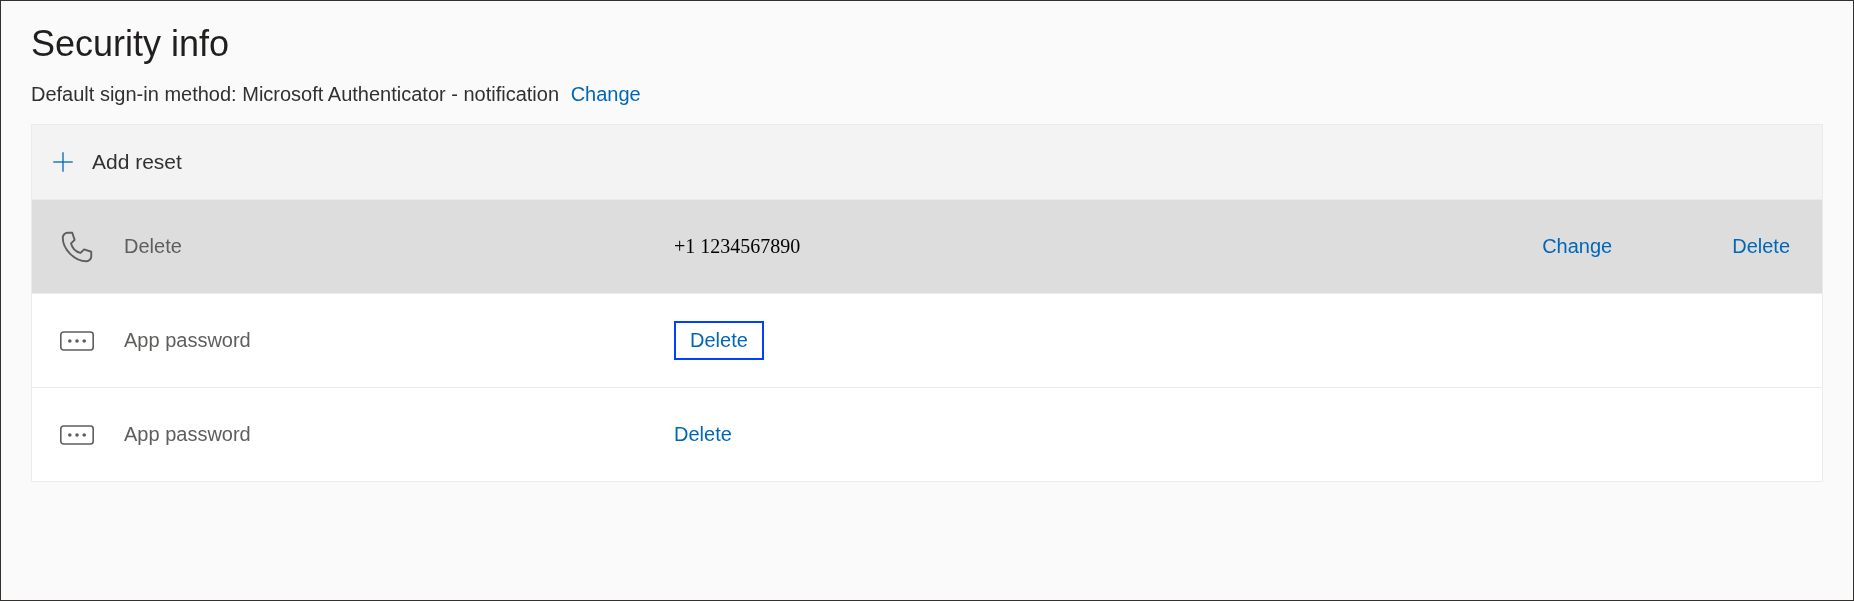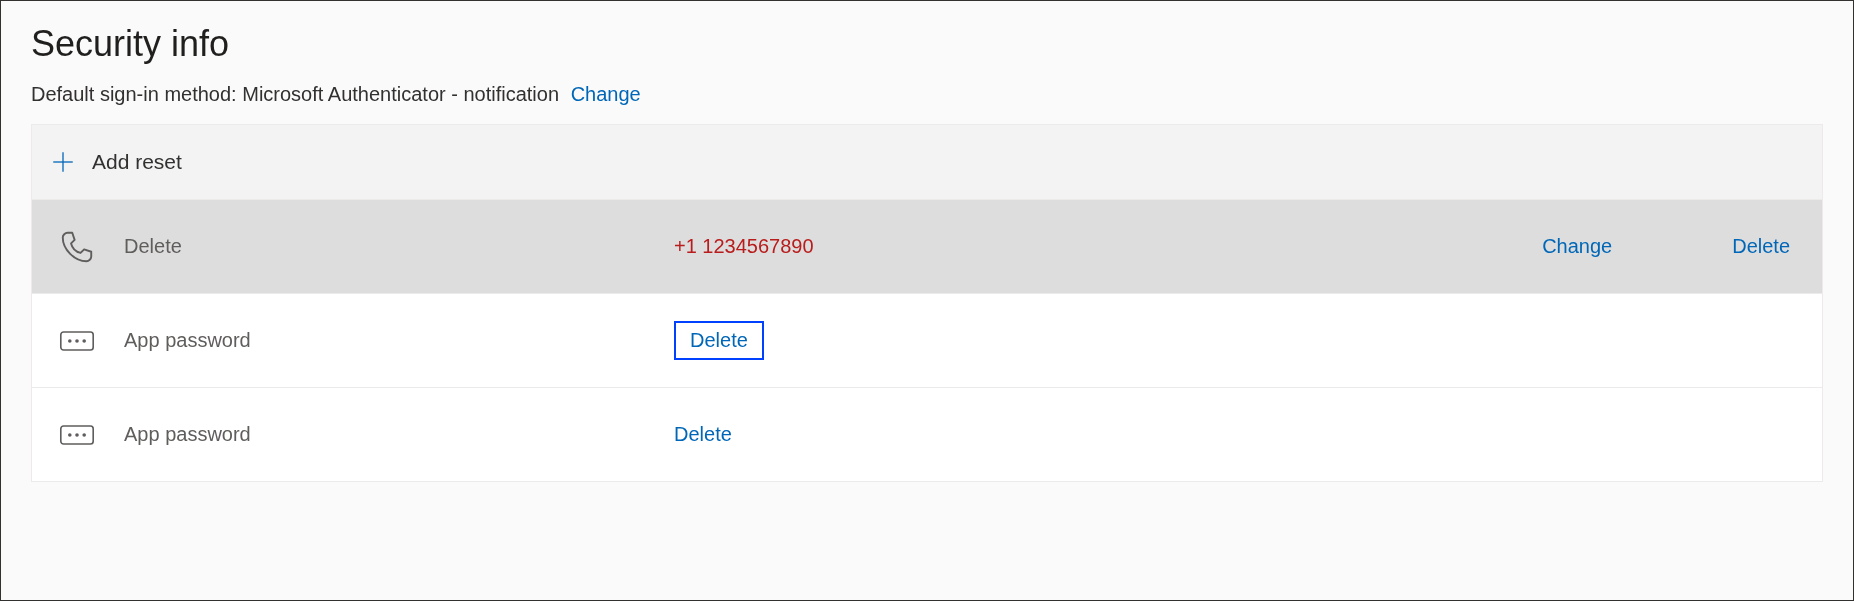--- a/index.html
+++ b/index.html
@@ -95,21 +95,22 @@
     }
     .method-name {
       width: 550px;
       font-size: 20px;
       color: #605e5c;
       flex-shrink: 0;
     }
     .method-value {
       flex: 1 1 auto;
       font-size: 20px;
-      color: #b91c1c;
+      color: #000000;
+      font-family: Liberation Serif, serif;
     }
     .method-actions {
       display: flex;
       gap: 120px;
       align-items: center;
       padding-right: 10px;
     }
     .action-link {
       font-size: 20px;
       color: #0067b8;

